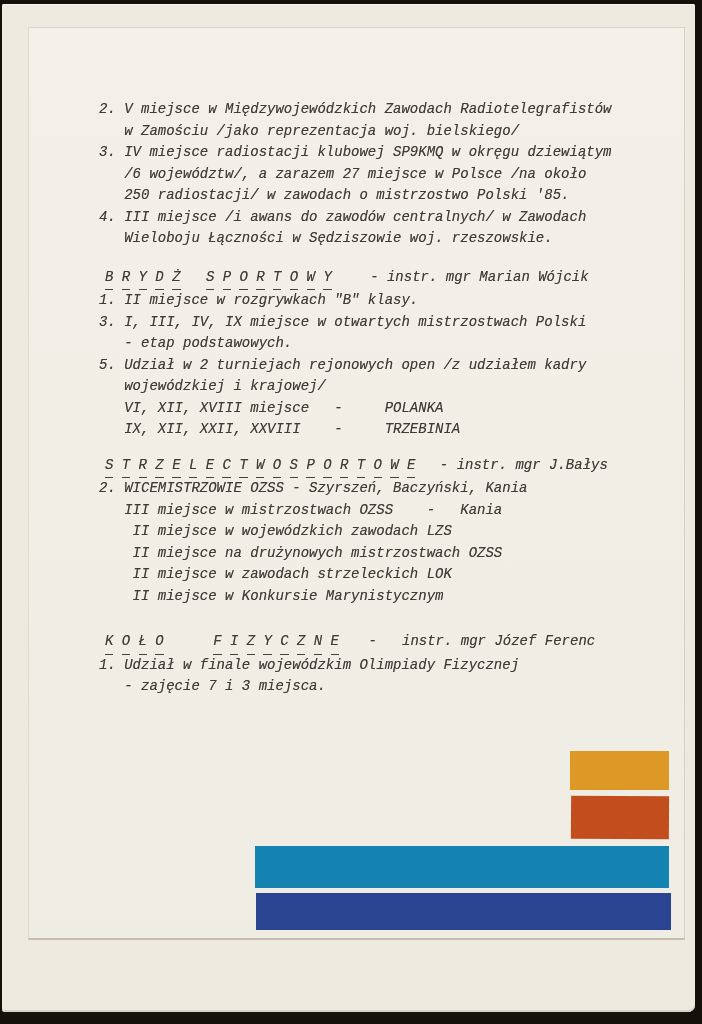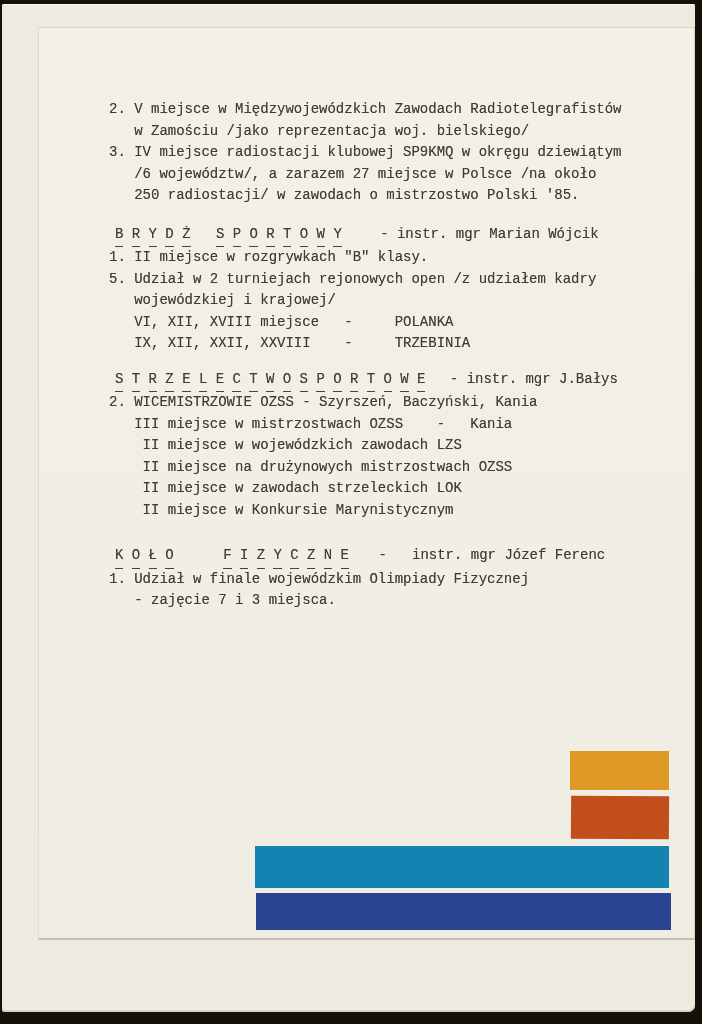--- a/index.html
+++ b/index.html
@@ -11,26 +11,27 @@
   .scene{position:relative;width:702px;height:1024px;}
   
   .cover{
     position:absolute;left:2px;top:4px;width:693px;height:1008px;
     background:#eeeadf;
     border-radius:2px 2px 7px 3px;
     box-shadow:inset 0 1px 0 #f9f7f1, inset 0 -2px 0 #d8d3c4;
   }
   
   .sheet{
-    position:absolute;left:38px;top:27px;width:655px;height:910px;
+    position:absolute;left:28px;top:27px;width:655px;height:910px;
     background:linear-gradient(180deg,#f3f0e9 0%,#f1eee6 55%,#efece3 100%);
     border-top:1px solid #dad5c6;
     border-left:1px solid #e0dbcd;
     border-right:1px solid #d5d0c2;
     border-bottom:2px solid #c4bfaf;
+    font-style:italic;
   }
   .content{
     position:absolute;left:70px;top:71px;
     font-size:14px;line-height:21.5px;color:#3e3c35;
     text-shadow:0 0 0.5px rgba(62,60,53,0.55);
   }
   pre.item{font:inherit;margin:0;white-space:pre;}
   .m9{margin-top:9px;}
   .m17{margin-top:17px;}
   .m18{margin-top:18px;}
@@ -67,26 +68,30 @@
   <div class="cover"></div>
 
   <div class="sheet">
     <div class="content">
 
       <pre class="item">2. V miejsce w Międzywojewódzkich Zawodach Radiotelegrafistów
    w Zamościu /jako reprezentacja woj. bielskiego/</pre>
       <pre class="item m9">3. IV miejsce radiostacji klubowej SP9KMQ w okręgu dziewiątym
    /6 województw/, a zarazem 27 miejsce w Polsce /na około
    250 radiostacji/ w zawodach o mistrzostwo Polski '85.</pre>
+      <pre class="item m9">4. III miejsce /i awans do zawodów centralnych/ w Zawodach
+   Wieloboju Łączności w Sędziszowie woj. rzeszowskie.</pre>
 
       <div class="heading g1 h-m1">
         <span class="hw"><span class="lz">B</span><span class="lz">R</span><span class="lz">Y</span><span class="lz">D</span><span class="lz">Ż</span></span><span class="hw"><span class="lz">S</span><span class="lz">P</span><span class="lz">O</span><span class="lz">R</span><span class="lz">T</span><span class="lz">O</span><span class="lz">W</span><span class="lz">Y</span></span><span class="hr hr1">- instr. mgr Marian Wójcik</span>
       </div>
 
       <pre class="item m18">1. II miejsce w rozgrywkach "B" klasy.</pre>
+      <pre class="item">3. I, III, IV, IX miejsce w otwartych mistrzostwach Polski
+   - etap podstawowych.</pre>
       <pre class="item">5. Udział w 2 turniejach rejonowych open /z udziałem kadry
    wojewódzkiej i krajowej/
    VI, XII, XVIII miejsce   -     POLANKA
    IX, XII, XXII, XXVIII    -     TRZEBINIA</pre>
 
       <div class="heading g2 h-m2">
         <span class="hw"><span class="lz">S</span><span class="lz">T</span><span class="lz">R</span><span class="lz">Z</span><span class="lz">E</span><span class="lz">L</span><span class="lz">E</span><span class="lz">C</span><span class="lz">T</span><span class="lz">W</span><span class="lz">O</span></span><span class="hw"><span class="lz">S</span><span class="lz">P</span><span class="lz">O</span><span class="lz">R</span><span class="lz">T</span><span class="lz">O</span><span class="lz">W</span><span class="lz">E</span></span><span class="hr hr2">- instr. mgr J.Bałys</span>
       </div>
 
       <pre class="item m21">2. WICEMISTRZOWIE OZSS - Szyrszeń, Baczyński, Kania

